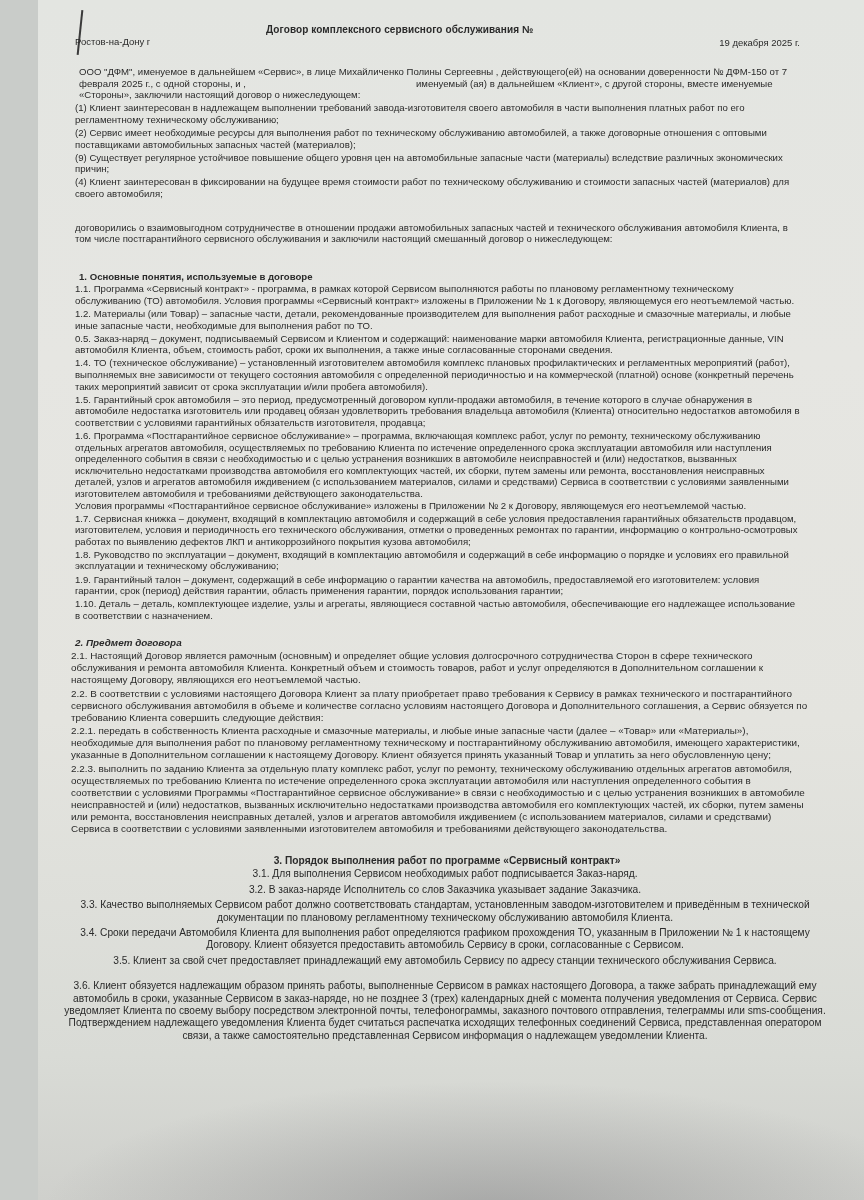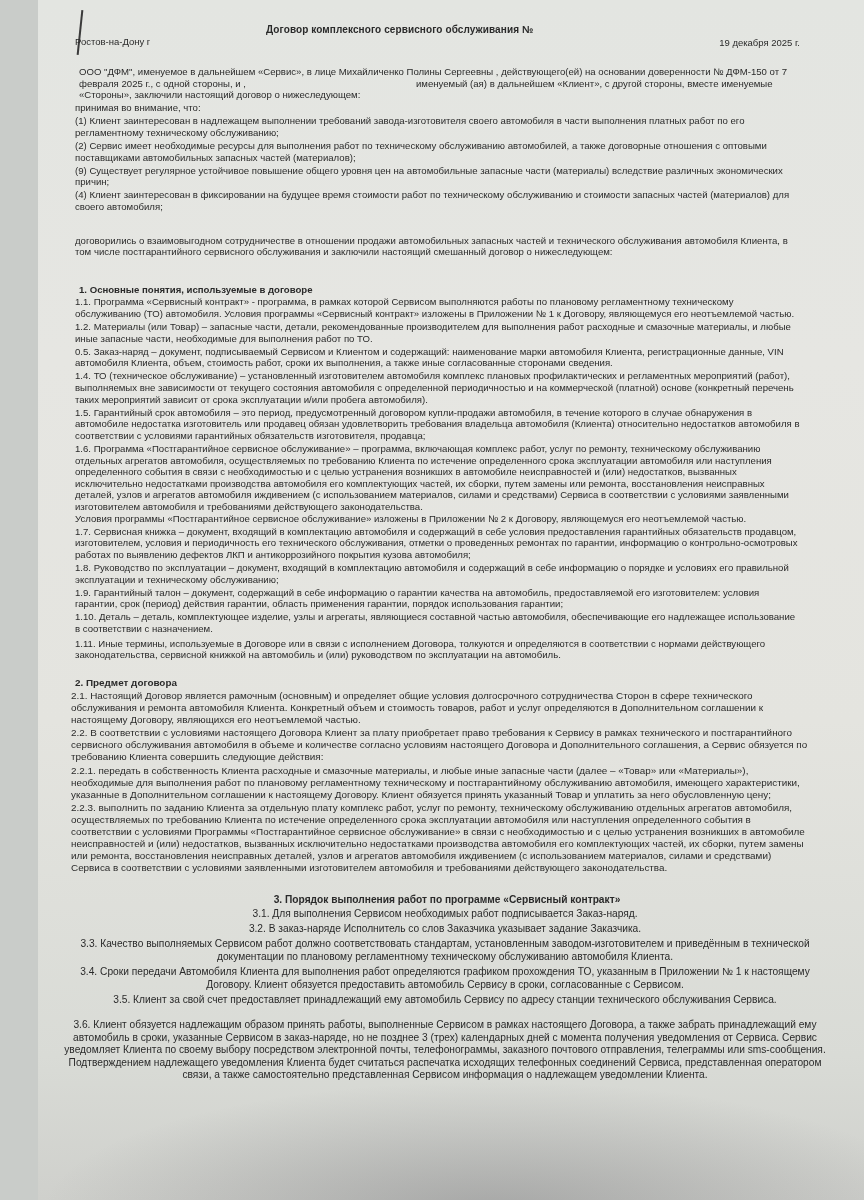--- a/index.html
+++ b/index.html
@@ -96,46 +96,44 @@
   <div class="title">Договор комплексного сервисного обслуживания  №</div>
   <div class="city">Ростов-на-Дону г</div>
   <div class="date">19 декабря 2025 г.</div>
 
   <div class="content">
 
     <div class="block1">
       <p class="p" style="margin-top:12px; padding-left:4px;">
         <span>ООО "ДФМ", именуемое в дальнейшем «Сервис», в лице Михайличенко Полины Сергеевны , действующего(ей) на основании доверенности № ДФМ-150 от 7 февраля 2025 г., с одной стороны, и ,</span><span class="blank"></span><span>именуемый (ая) в дальнейшем «Клиент», с другой стороны, вместе именуемые «Стороны», заключили настоящий договор о нижеследующем:</span>
       </p>
-      <p class="p">принимая во внимание, что:</p>
       <p class="p">(1) Клиент заинтересован в надлежащем выполнении требований завода-изготовителя своего автомобиля в части выполнения платных работ по его регламентному техническому обслуживанию;</p>
       <p class="p">(2) Сервис имеет необходимые ресурсы для выполнения работ по техническому обслуживанию автомобилей, а также договорные отношения с оптовыми поставщиками автомобильных запасных частей (материалов);</p>
       <p class="p">(9) Существует регулярное устойчивое повышение общего уровня цен на автомобильные запасные части (материалы) вследствие различных экономических причин;</p>
       <p class="p">(4) Клиент заинтересован в фиксировании на будущее время стоимости работ по техническому обслуживанию и стоимости запасных частей (материалов) для своего автомобиля;</p>
       <p class="p gap-lg">договорились о взаимовыгодном сотрудничестве в отношении продажи автомобильных запасных частей и технического обслуживания автомобиля Клиента, в том числе постгарантийного сервисного обслуживания и заключили настоящий смешанный договор о нижеследующем:</p>
     </div>
 
     <div class="block1">
       <p class="p section-title" style="padding-left:4px; margin-top:26px;">1. Основные понятия, используемые в договоре</p>
       <p class="p">1.1. Программа «Сервисный контракт» - программа, в рамках которой Сервисом выполняются работы по плановому регламентному техническому обслуживанию (ТО) автомобиля. Условия программы «Сервисный контракт» изложены в Приложении № 1 к Договору, являющемуся его неотъемлемой частью.</p>
       <p class="p">1.2. Материалы (или Товар) – запасные части, детали, рекомендованные производителем для выполнения работ расходные и смазочные материалы, и любые иные запасные части, необходимые для выполнения работ по ТО.</p>
       <p class="p">0.5. Заказ-наряд – документ, подписываемый Сервисом и Клиентом и содержащий: наименование марки автомобиля Клиента, регистрационные данные, VIN автомобиля Клиента, объем, стоимость работ, сроки их выполнения, а также иные согласованные сторонами сведения.</p>
       <p class="p">1.4. ТО (техническое обслуживание) – установленный изготовителем автомобиля комплекс плановых профилактических и регламентных мероприятий (работ), выполняемых вне зависимости от текущего состояния автомобиля с определенной периодичностью и на коммерческой (платной) основе (конкретный перечень таких мероприятий зависит от срока эксплуатации и/или пробега автомобиля).</p>
       <p class="p">1.5. Гарантийный срок автомобиля – это период, предусмотренный договором купли-продажи автомобиля, в течение которого в случае обнаружения в автомобиле недостатка изготовитель или продавец обязан удовлетворить требования владельца автомобиля (Клиента) относительно недостатков автомобиля в соответствии с условиями гарантийных обязательств изготовителя, продавца;</p>
       <p class="p" style="margin-bottom:0">1.6. Программа «Постгарантийное сервисное обслуживание» – программа, включающая комплекс работ, услуг по ремонту, техническому обслуживанию отдельных агрегатов автомобиля, осуществляемых по требованию Клиента по истечение определенного срока эксплуатации автомобиля или наступления определенного события в связи с необходимостью и с целью устранения возникших в автомобиле неисправностей и (или) недостатков, вызванных исключительно недостатками производства автомобиля его комплектующих частей, их сборки, путем замены или ремонта, восстановления неисправных деталей, узлов и агрегатов автомобиля иждивением (с использованием материалов, силами и средствами) Сервиса в соответствии с условиями заявленными изготовителем автомобиля и требованиями действующего законодательства.</p>
       <p class="p">Условия программы «Постгарантийное сервисное обслуживание» изложены в Приложении № 2 к Договору, являющемуся его неотъемлемой частью.</p>
       <p class="p">1.7. Сервисная книжка – документ, входящий в комплектацию автомобиля и содержащий в себе условия предоставления гарантийных обязательств продавцом, изготовителем, условия и периодичность его технического обслуживания, отметки о проведенных ремонтах по гарантии, информацию о контрольно-осмотровых работах по выявлению дефектов ЛКП и антикоррозийного покрытия кузова автомобиля;</p>
       <p class="p">1.8. Руководство по эксплуатации – документ, входящий в комплектацию автомобиля и содержащий в себе информацию о порядке и условиях его правильной эксплуатации и техническому обслуживанию;</p>
       <p class="p">1.9. Гарантийный талон – документ, содержащий в себе информацию о гарантии качества на автомобиль, предоставляемой его изготовителем: условия гарантии, срок (период) действия гарантии, область применения гарантии, порядок использования гарантии;</p>
       <p class="p">1.10. Деталь – деталь, комплектующее изделие, узлы и агрегаты, являющиеся составной частью автомобиля, обеспечивающие его надлежащее использование в соответствии с назначением.</p>
-      <p class="p" style="margin-top:3px;">1.11. Иные термины, используемые в Договоре или в связи с исполнением Договора, толкуются и определяются в соответствии с нормами действующего законодательства, сервисной книжкой на автомобиль и (или) руководством по эксплуатации на автомобиль.</p>
     </div>
 
     <div class="block2" style="font-size:9.9px; line-height:12px;">
-      <p class="p section-title" style="padding-left:4px; margin-top:16px;">2. Предмет договора</p>
+      <p class="p section-title" style="padding-left:4px; margin-top:16px;font-style:italic;">2. Предмет договора</p>
       <p class="p">2.1. Настоящий Договор является рамочным (основным) и определяет общие условия долгосрочного сотрудничества Сторон в сфере технического обслуживания и ремонта автомобиля Клиента. Конкретный объем и стоимость товаров, работ и услуг определяются в Дополнительном соглашении к настоящему Договору, являющихся его неотъемлемой частью.</p>
       <p class="p">2.2. В соответствии с условиями настоящего Договора Клиент за плату приобретает право требования к Сервису в рамках технического и постгарантийного сервисного обслуживания автомобиля в объеме и количестве согласно условиям настоящего Договора и Дополнительного соглашения, а Сервис обязуется по требованию Клиента совершить следующие действия:</p>
       <p class="p">2.2.1. передать в собственность Клиента расходные и смазочные материалы, и любые иные запасные части (далее – «Товар» или «Материалы»), необходимые для выполнения работ по плановому регламентному техническому и постгарантийному обслуживанию автомобиля, имеющего характеристики, указанные в Дополнительном соглашении к настоящему Договору. Клиент обязуется принять указанный Товар и уплатить за него обусловленную цену;</p>
       <p class="p">2.2.3. выполнить по заданию Клиента за отдельную плату комплекс работ, услуг по ремонту, техническому обслуживанию отдельных агрегатов автомобиля, осуществляемых по требованию Клиента по истечение определенного срока эксплуатации автомобиля или наступления определенного события в соответствии с условиями Программы «Постгарантийное сервисное обслуживание» в связи с необходимостью и с целью устранения возникших в автомобиле неисправностей и (или) недостатков, вызванных исключительно недостатками производства автомобиля его комплектующих частей, их сборки, путем замены или ремонта, восстановления неисправных деталей, узлов и агрегатов автомобиля иждивением (с использованием материалов, силами и средствами) Сервиса в соответствии с условиями заявленными изготовителем автомобиля и требованиями действующего законодательства.</p>
     </div>
 
     <div class="block3" style="font-size:10.2px; line-height:12.4px;">
       <p class="p section-title" style="padding-left:4px; margin-top:20px;">3. Порядок выполнения работ по программе «Сервисный контракт»</p>
       <p class="p" style="margin-bottom:3px">3.1. Для выполнения Сервисом необходимых работ подписывается Заказ-наряд.</p>
       <p class="p" style="margin-bottom:3px">3.2. В заказ-наряде Исполнитель со слов Заказчика указывает задание Заказчика.</p>

